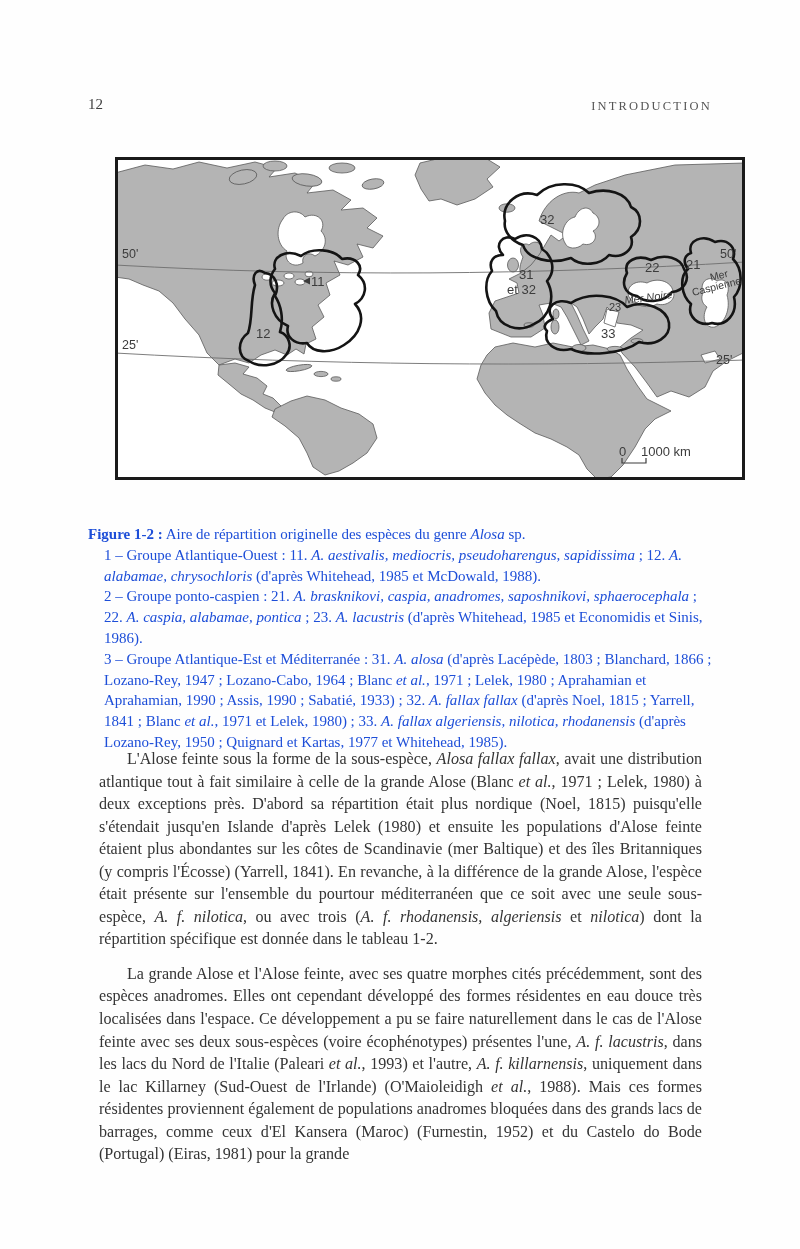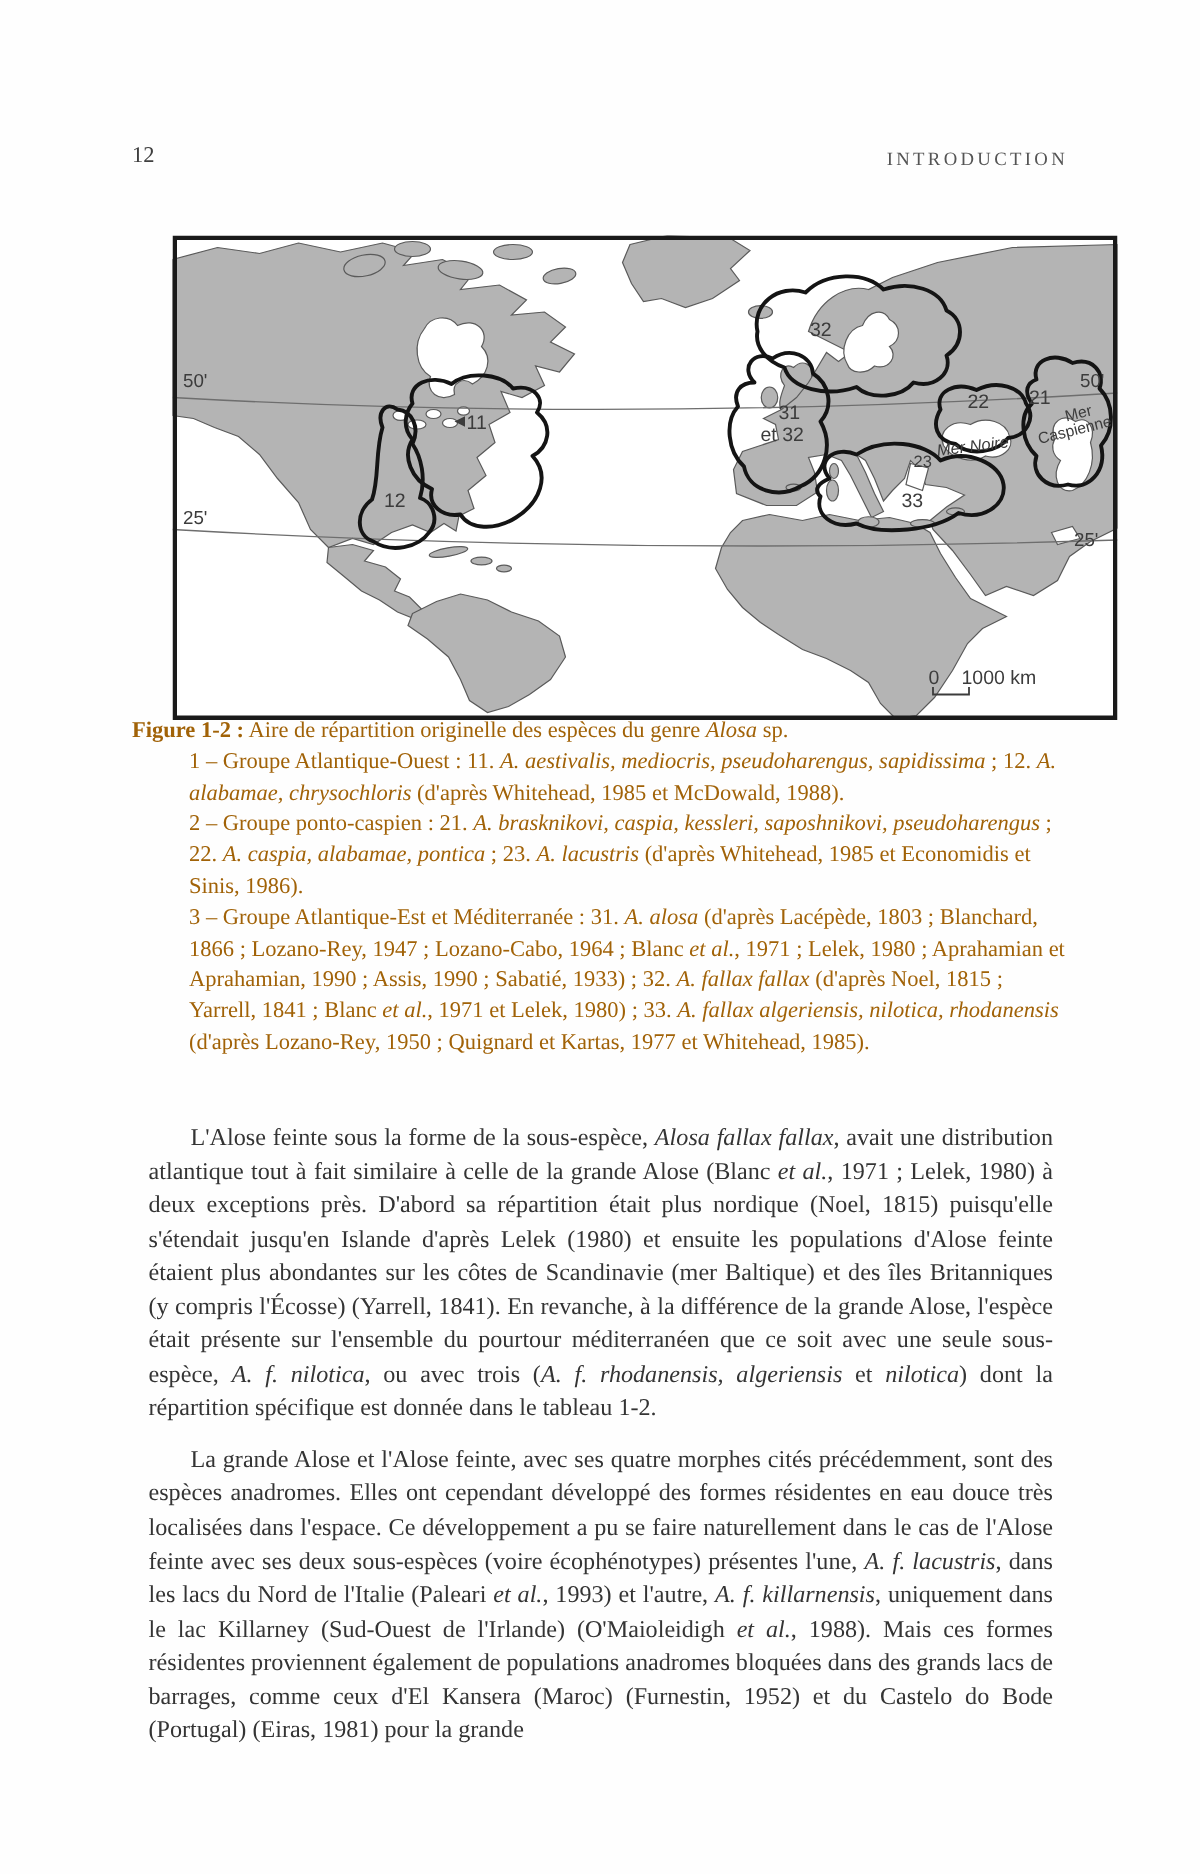--- a/index.html
+++ b/index.html
@@ -7,23 +7,23 @@
     width:800px;height:1249px;position:relative;background:#fefefe;
     font-family:"Liberation Serif", serif;color:#333;
     -webkit-font-smoothing:antialiased;
   }
   .page{position:absolute;inset:0;overflow:hidden;}
   .pageno{position:absolute;left:88px;top:96px;font-size:15px;color:#3f3f3f;}
   .runhead{position:absolute;left:88px;top:99px;width:624px;text-align:right;
     font-size:12.5px;letter-spacing:2.2px;color:#555;}
   .figure{position:absolute;left:115px;top:157px;width:630px;height:323px;}
   .figure svg{display:block;}
-  .caption{position:absolute;left:88px;top:477px;width:627px;
-    font-size:15px;line-height:20.8px;color:#a16207;}
-  .caption .items{margin-left:38px;}
+  .caption{position:absolute;left:88px;top:524px;width:627px;
+    font-size:15px;line-height:20.8px;color:#1d4ed8;}
+  .caption .items{margin-left:16px;}
   .caption b{font-weight:bold;}
   .bodytext{position:absolute;left:87px;top:736px;width:627px;
     font-size:16.1px;line-height:22.55px;text-align:justify;color:#343434;}
   .bodytext p{margin:12px;text-indent:28px;}
   i{font-style:italic;}
   .mlabel{font-family:"Liberation Sans", sans-serif;fill:#3c3c3c;}
   .mlabel.it{font-style:italic;}
 </style>
 </head>
 <body>
@@ -135,21 +135,21 @@
       </g>
 
       <rect x="1.5" y="1.5" width="627" height="320" fill="none" stroke="#1a1a1a" stroke-width="3"></rect>
     </svg>
   </div>
 
   <div class="caption">
     <div><b>Figure 1-2 :</b> Aire de répartition originelle des espèces du genre <i>Alosa</i> sp.</div>
     <div class="items">
       <div>1 – Groupe Atlantique-Ouest : 11. <i>A. aestivalis, mediocris, pseudoharengus, sapidissima</i> ; 12. <i>A. alabamae, chrysochloris</i> (d'après Whitehead, 1985 et McDowald, 1988).</div>
-      <div>2 – Groupe ponto-caspien : 21. <i>A. brasknikovi, caspia, kessleri, saposhnikovi, pseudoharengus</i> ; 22. <i>A. caspia, alabamae, pontica</i> ; 23. <i>A. lacustris</i> (d'après Whitehead, 1985 et Economidis et Sinis, 1986).</div>
+      <div>2 – Groupe ponto-caspien : 21. <i>A. brasknikovi, caspia, anadromes, saposhnikovi, sphaerocephala</i> ; 22. <i>A. caspia, alabamae, pontica</i> ; 23. <i>A. lacustris</i> (d'après Whitehead, 1985 et Economidis et Sinis, 1986).</div>
       <div>3 – Groupe Atlantique-Est et Méditerranée : 31. <i>A. alosa</i> (d'après Lacépède, 1803 ; Blanchard, 1866 ; Lozano-Rey, 1947 ; Lozano-Cabo, 1964 ; Blanc <i>et al.</i>, 1971 ; Lelek, 1980 ; Aprahamian et Aprahamian, 1990 ; Assis, 1990 ; Sabatié, 1933) ; 32. <i>A. fallax fallax</i> (d'après Noel, 1815 ; Yarrell, 1841 ; Blanc <i>et al.</i>, 1971 et Lelek, 1980) ; 33. <i>A. fallax algeriensis, nilotica, rhodanensis</i> (d'après Lozano-Rey, 1950 ; Quignard et Kartas, 1977 et Whitehead, 1985).</div>
     </div>
   </div>
 
   <div class="bodytext">
     <p>L'Alose feinte sous la forme de la sous-espèce, <i>Alosa fallax fallax</i>, avait une distribution atlantique tout à fait similaire à celle de la grande Alose (Blanc <i>et al.</i>, 1971 ; Lelek, 1980) à deux exceptions près. D'abord sa répartition était plus nordique (Noel, 1815) puisqu'elle s'étendait jusqu'en Islande d'après Lelek (1980) et ensuite les populations d'Alose feinte étaient plus abondantes sur les côtes de Scandinavie (mer Baltique) et des îles Britanniques (y compris l'Écosse) (Yarrell, 1841). En revanche, à la différence de la grande Alose, l'espèce était présente sur l'ensemble du pourtour méditerranéen que ce soit avec une seule sous-espèce, <i>A. f. nilotica</i>, ou avec trois (<i>A. f. rhodanensis, algeriensis</i> et <i>nilotica</i>) dont la répartition spécifique est donnée dans le tableau 1-2.</p>
     <p>La grande Alose et l'Alose feinte, avec ses quatre morphes cités précédemment, sont des espèces anadromes. Elles ont cependant développé des formes résidentes en eau douce très localisées dans l'espace. Ce développement a pu se faire naturellement dans le cas de l'Alose feinte avec ses deux sous-espèces (voire écophénotypes) présentes l'une, <i>A. f. lacustris</i>, dans les lacs du Nord de l'Italie (Paleari <i>et al.</i>, 1993) et l'autre, <i>A. f. killarnensis</i>, uniquement dans le lac Killarney (Sud-Ouest de l'Irlande) (O'Maioleidigh <i>et al.</i>, 1988). Mais ces formes résidentes proviennent également de populations anadromes bloquées dans des grands lacs de barrages, comme ceux d'El Kansera (Maroc) (Furnestin, 1952) et du Castelo do Bode (Portugal) (Eiras, 1981) pour la grande</p>
   </div>
 
 </div>

